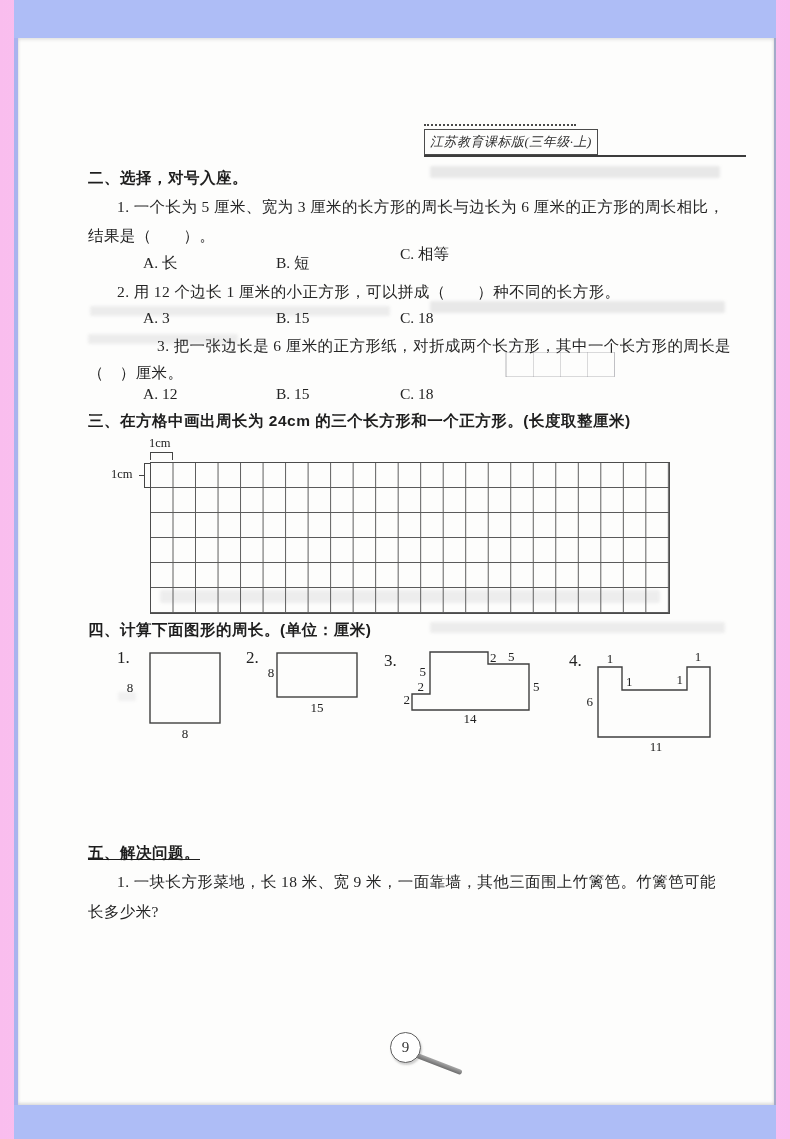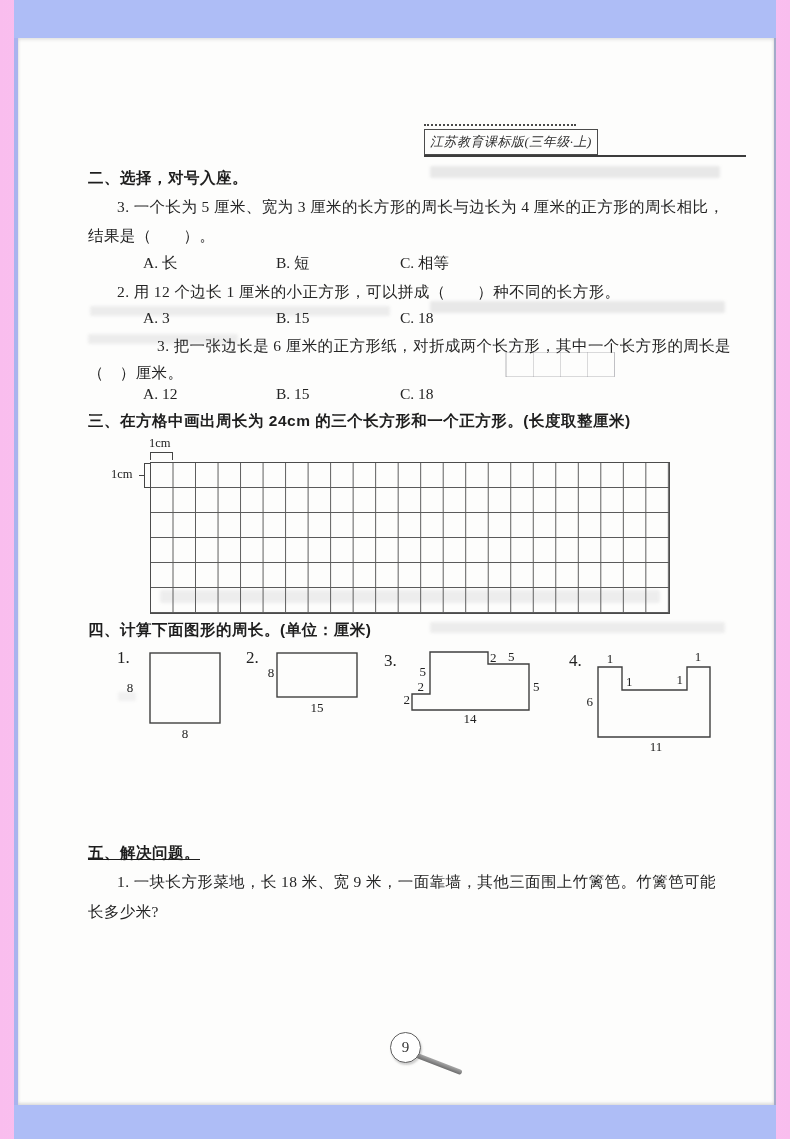--- a/index.html
+++ b/index.html
@@ -95,25 +95,25 @@
   <div class="bleed-box" style="left:505px;top:352px;width:108px;height:23px;"></div>
   <div class="bleed" style="left:160px;top:590px;width:500px;height:13px;opacity:.75;"></div>
   <div class="bleed" style="left:430px;top:622px;width:295px;height:11px;opacity:.8;"></div>
   <div class="bleed" style="left:118px;top:692px;width:18px;height:9px;opacity:.6;"></div>
 
   <div class="dotted-line"></div>
   <div class="edition-box">江苏教育课标版(三年级·上)</div>
   <div class="header-rule"></div>
 
   <div class="sec-heading" style="left:88px;top:168px;">二、选择，对号入座。</div>
-  <div class="body-line" style="left:117px;top:197px;">3. 一个长为 5 厘米、宽为 3 厘米的长方形的周长与边长为 4 厘米的正方形的周长相比，</div>
+  <div class="body-line" style="left:117px;top:197px;">1. 一个长为 5 厘米、宽为 3 厘米的长方形的周长与边长为 6 厘米的正方形的周长相比，</div>
   <div class="body-line" style="left:88px;top:226px;">结果是（　　）。</div>
   <div class="opt opt-a" style="top:253px;">A. 长</div>
   <div class="opt opt-b" style="top:253px;">B. 短</div>
-  <div class="opt opt-c" style="top:253px;">C. 相等</div>
+  <div class="opt opt-c" style="top:244px;">C. 相等</div>
 
   <div class="body-line" style="left:117px;top:282px;">2. 用 12 个边长 1 厘米的小正方形，可以拼成（　　）种不同的长方形。</div>
   <div class="opt opt-a" style="top:309px;">A. 3</div>
   <div class="opt opt-b" style="top:309px;">B. 15</div>
   <div class="opt opt-c" style="top:309px;">C. 18</div>
 
   <div class="body-line" style="left:117px;top:336px;margin-left:40px;">3. 把一张边长是 6 厘米的正方形纸，对折成两个长方形，其中一个长方形的周长是</div>
   <div class="body-line" style="left:88px;top:363px;">（　）厘米。</div>
   <div class="opt opt-a" style="top:385px;">A. 12</div>
   <div class="opt opt-b" style="top:385px;">B. 15</div>

